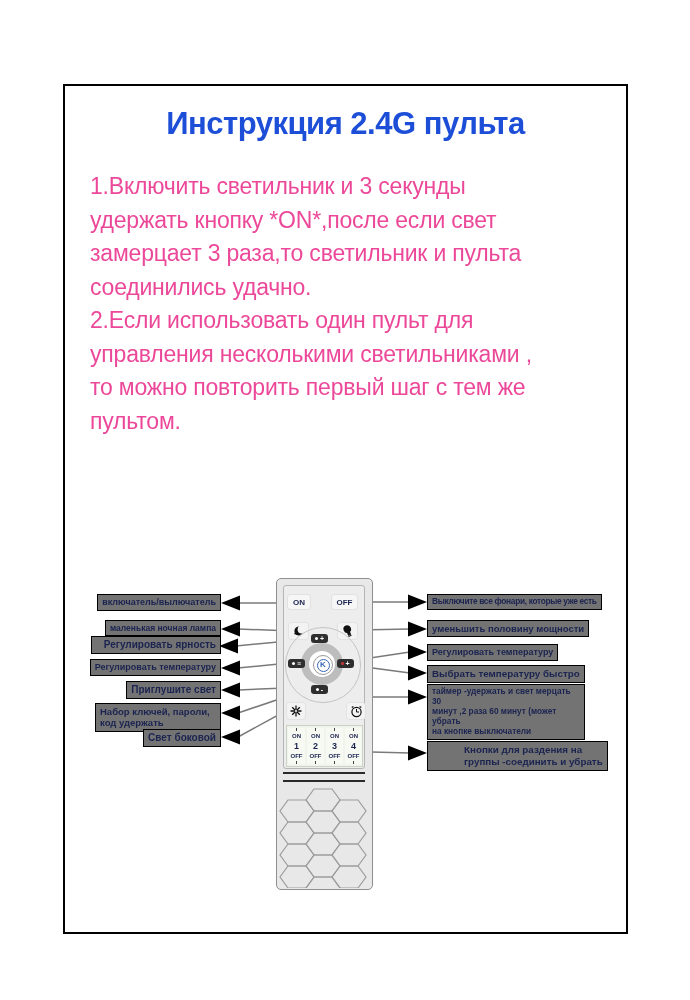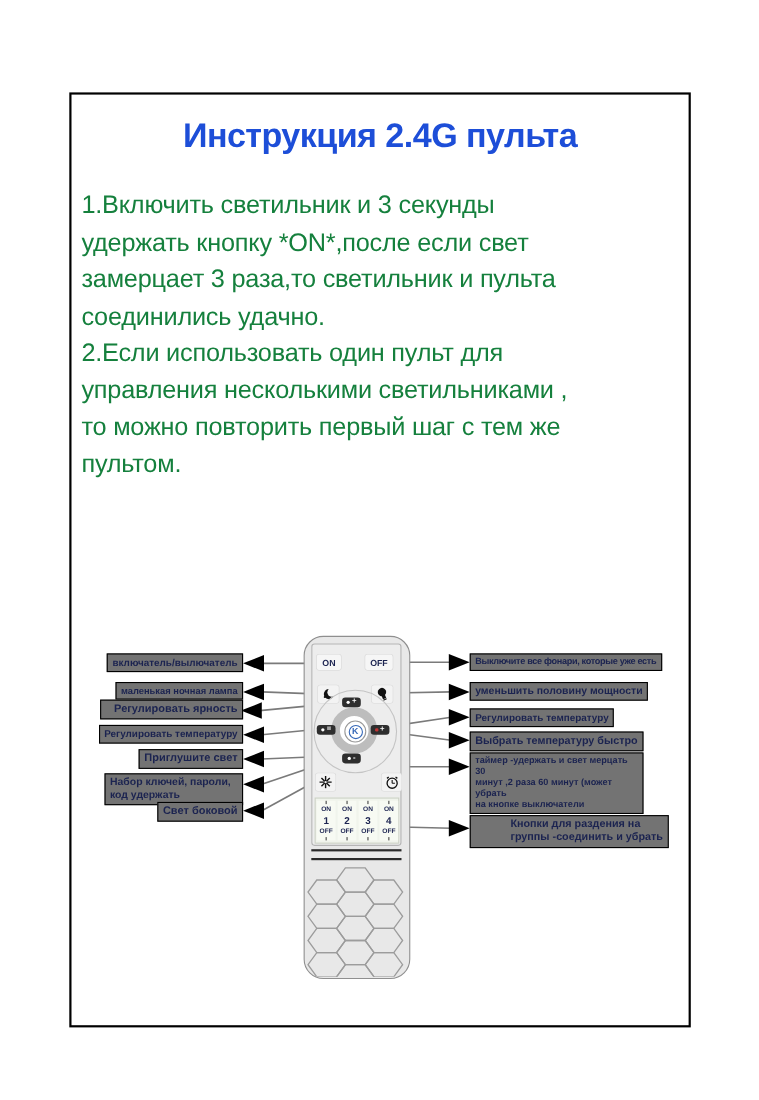--- a/index.html
+++ b/index.html
@@ -1,35 +1,35 @@
 <!DOCTYPE html>
 <html><head>
 <meta charset="utf-8">
 <style>
   html,body{margin:0;padding:0;background:#fff;}
   .page{position:relative;width:690px;height:1000px;background:#ffffff;
         font-family:"Liberation Sans",sans-serif;overflow:hidden;}
   .frame{position:absolute;left:63px;top:84px;width:561px;height:846px;border:2px solid #000;}
   .title{position:absolute;left:63px;top:106px;width:565px;text-align:center;
          font-size:31px;font-weight:bold;color:#1d4ed8;letter-spacing:-0.5px;}
-  .bodytext{position:absolute;left:74px;width:525px;font-size:23px;line-height:33.5px;
-            color:#15803d;white-space:pre-line;letter-spacing:-0.2px;}
+  .bodytext{position:absolute;left:90px;width:525px;font-size:23px;line-height:33.5px;
+            color:#ec4899;white-space:pre-line;letter-spacing:-0.2px;}
   #instructions{top:170px;}
   #note{top:449px;}
 
   
   .callout{position:absolute;background:#737373;border:1.6px solid #000;color:#1b2350;
            font-weight:bold;padding:2px 4px;line-height:1.2;white-space:pre-line;}
   .cl{ } 
   
   .overlay{position:absolute;left:0;top:0;width:690px;height:1000px;pointer-events:none;}
 
   
   .remote{position:absolute;left:276px;top:578px;width:95px;height:310px;
-          background:#e8e8e8;border:1.5px solid #8f8f8f;border-radius:18px;overflow:hidden;}
+          background:#e8e8e8;border:1.5px solid #8f8f8f;border-radius:5px;overflow:hidden;}
   .panel{position:absolute;left:6px;top:6px;width:80px;height:182px;
          background:#ededed;border:1px solid #b5b5b5;border-radius:3px;}
   .rbtn{position:absolute;background:#f6f6f6;border-radius:2px;box-shadow:0 0 0 0.5px #d6d6d6;
         display:flex;align-items:center;justify-content:center;
         font-size:8px;font-weight:bold;color:#1b2350;}
   #btn-on{left:11px;top:16px;width:22px;height:14px;}
   #btn-off{left:55px;top:16px;width:25px;height:14px;}
   .icbtn{position:absolute;background:#f3f3f3;border-radius:2px;box-shadow:0 0 0 0.5px #d9d9d9;
          display:flex;align-items:center;justify-content:center;}
   #btn-moon{left:12px;top:44px;width:19px;height:16px;}

